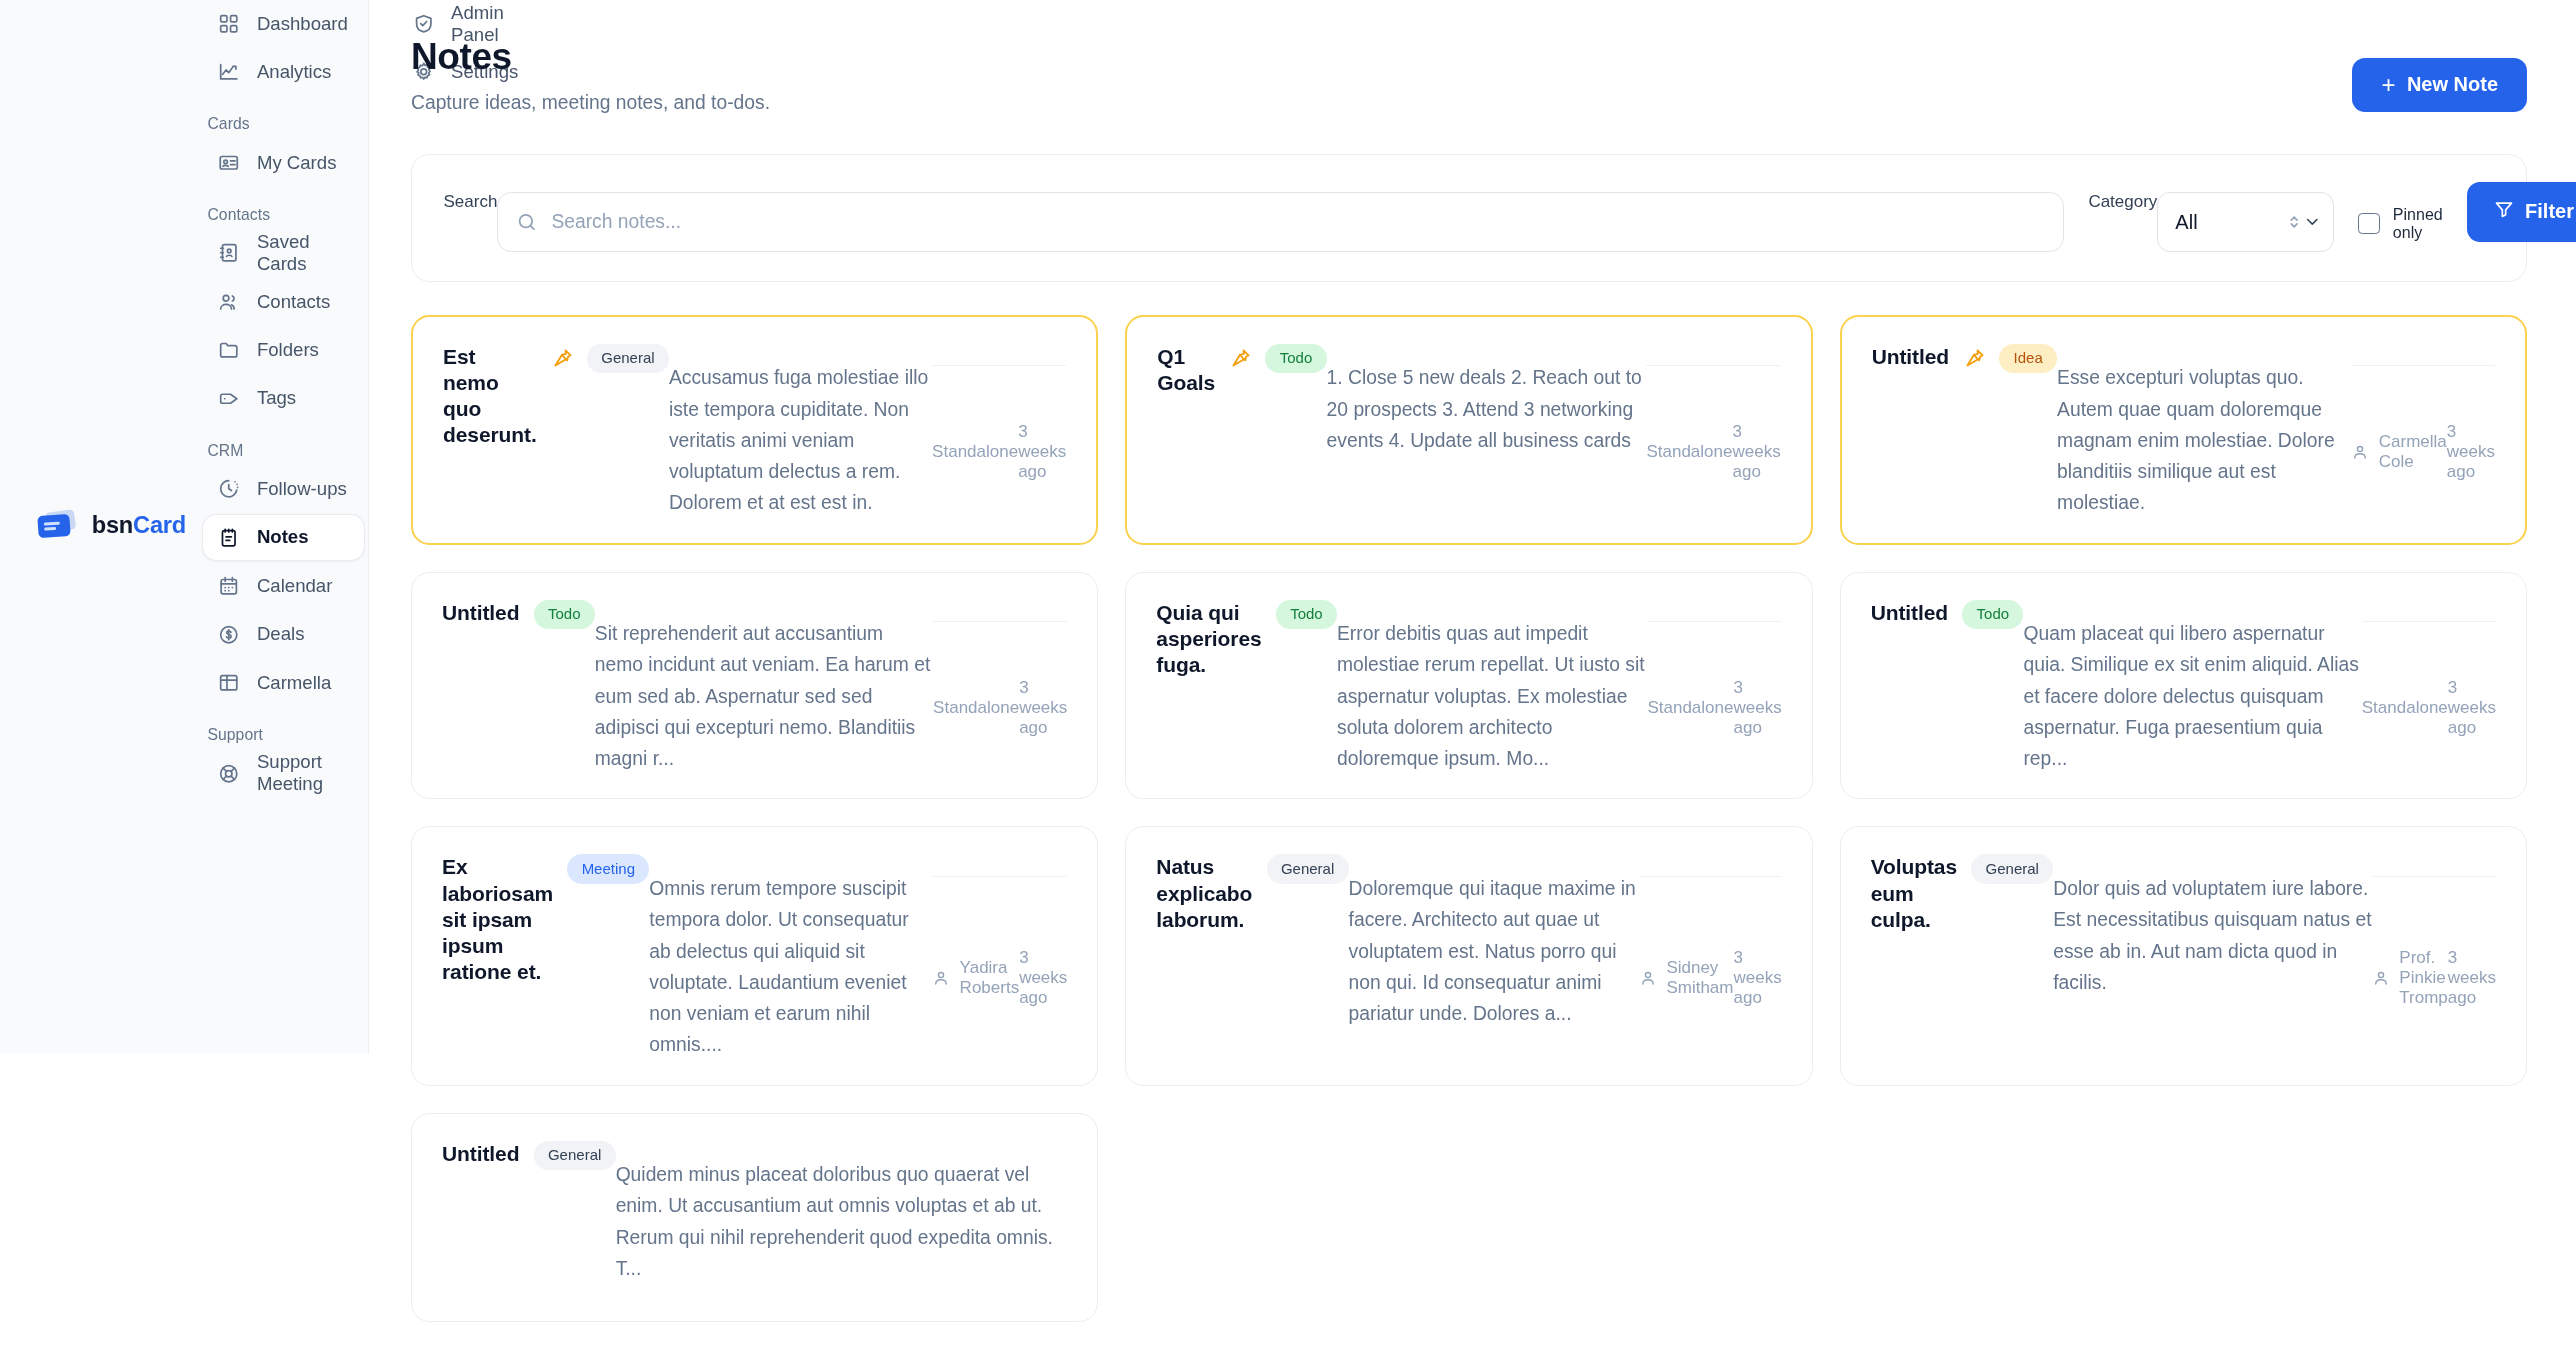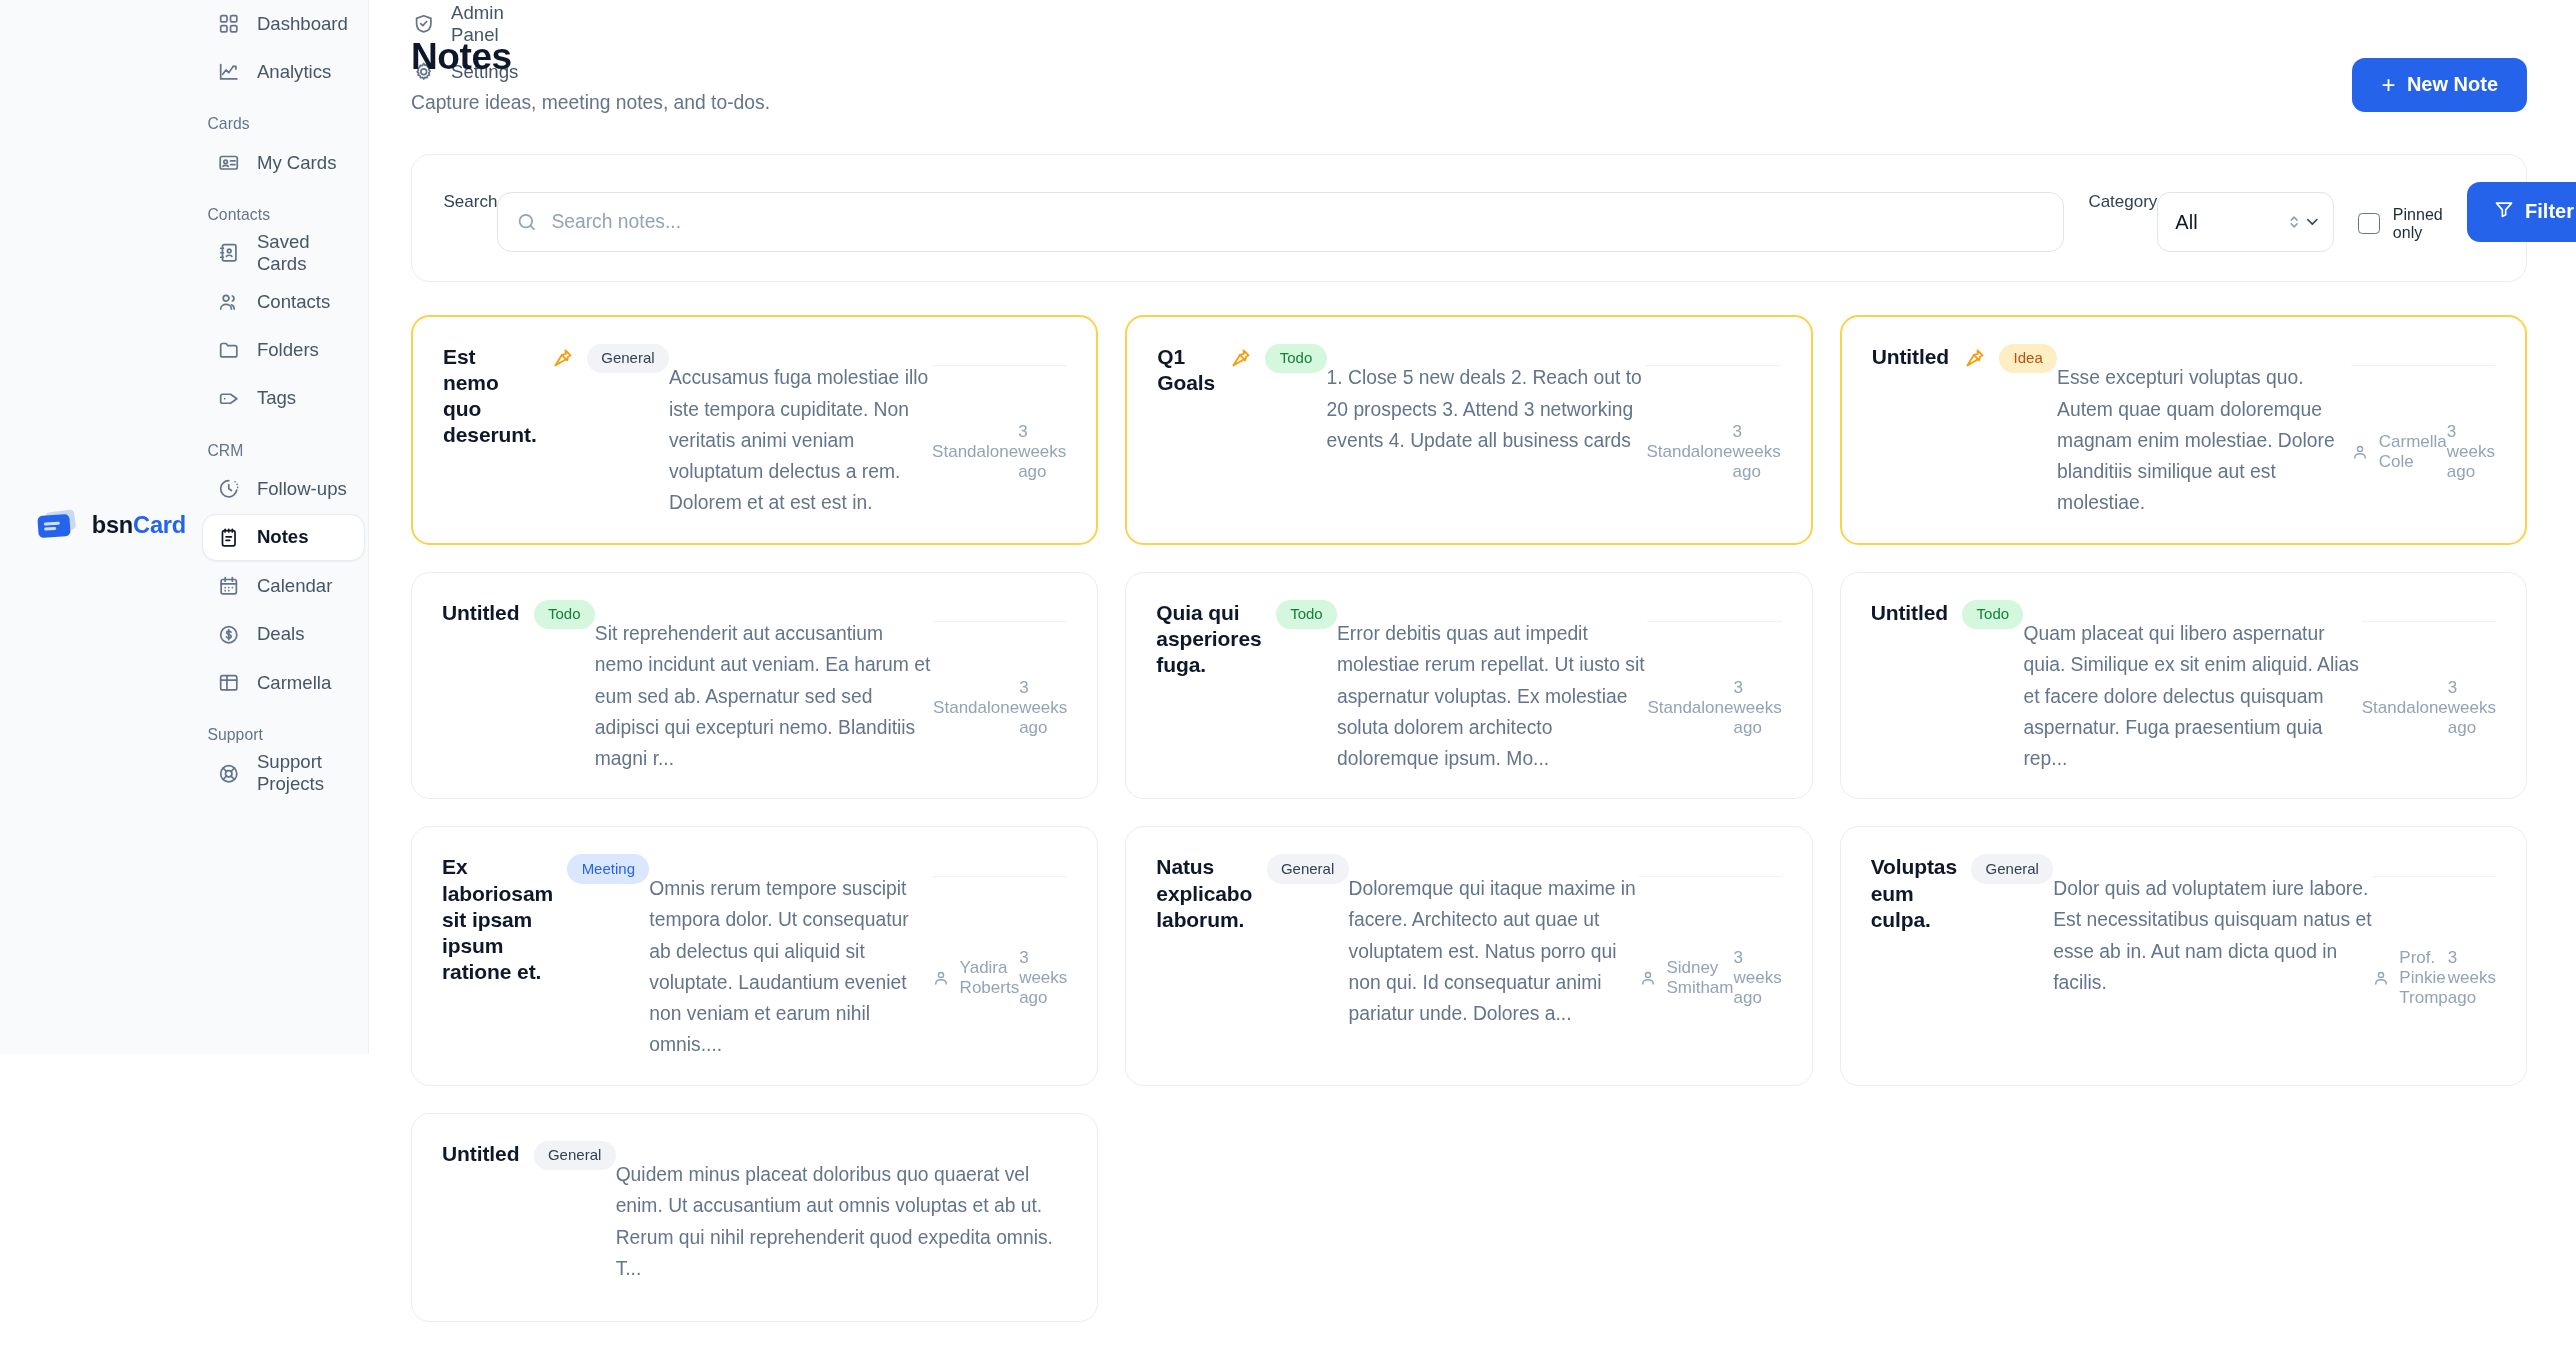--- a/index.html
+++ b/index.html
@@ -322,21 +322,21 @@
       </div>
       <div class="nav-section">Support</div>
       <div class="nav-item">
         <span class="ico">
           <svg viewBox="0 0 24 24" fill="none" stroke="#64748b" stroke-width="1.9" stroke-linecap="round" stroke-linejoin="round">
             <circle cx="12" cy="12" r="9"></circle>
             <circle cx="12" cy="12" r="3.6"></circle>
             <path d="M5.6 5.6l3.8 3.8M14.6 14.6l3.8 3.8M18.4 5.6l-3.8 3.8M9.4 14.6l-3.8 3.8"></path>
           </svg>
         </span>
-        <span>Support Projects</span>
+        <span>Support Meeting</span>
       </div>
     </nav>
 
   <div class="sidebar-bottom" id="nav-bottom">
       <div class="nav-item">
         <span class="ico">
           <svg viewBox="0 0 24 24" fill="none" stroke="#64748b" stroke-width="1.9" stroke-linecap="round" stroke-linejoin="round">
             <path d="M12 3l8 3v6c0 5-3.4 8.1-8 9-4.6-.9-8-4-8-9V6z"></path>
             <path d="M8.6 11.8l2.3 2.3 4.4-4.6"></path>
           </svg>

